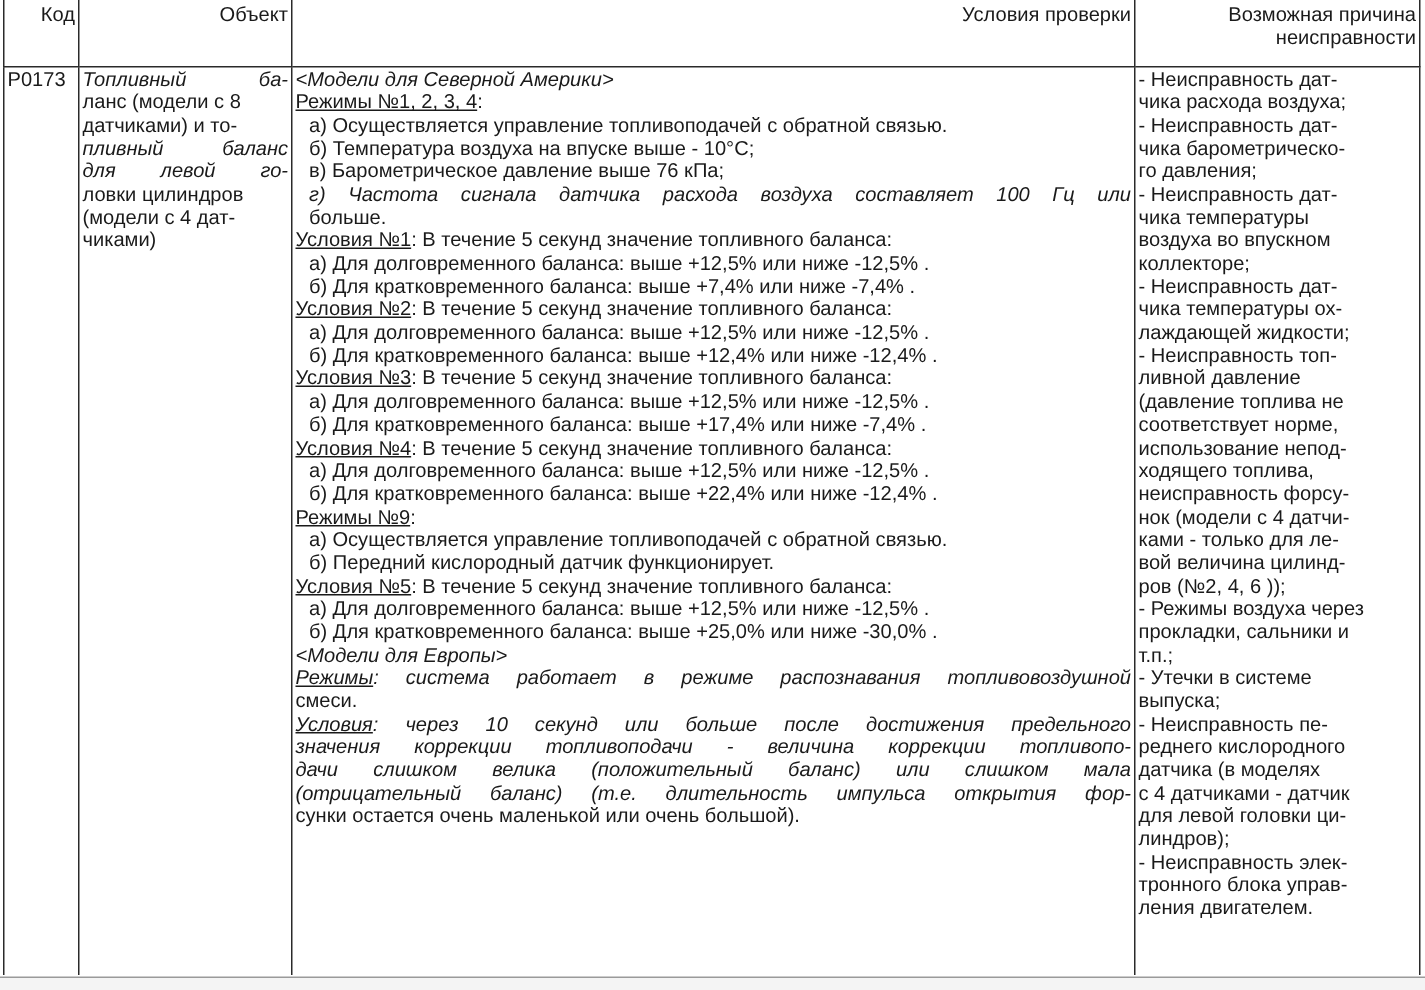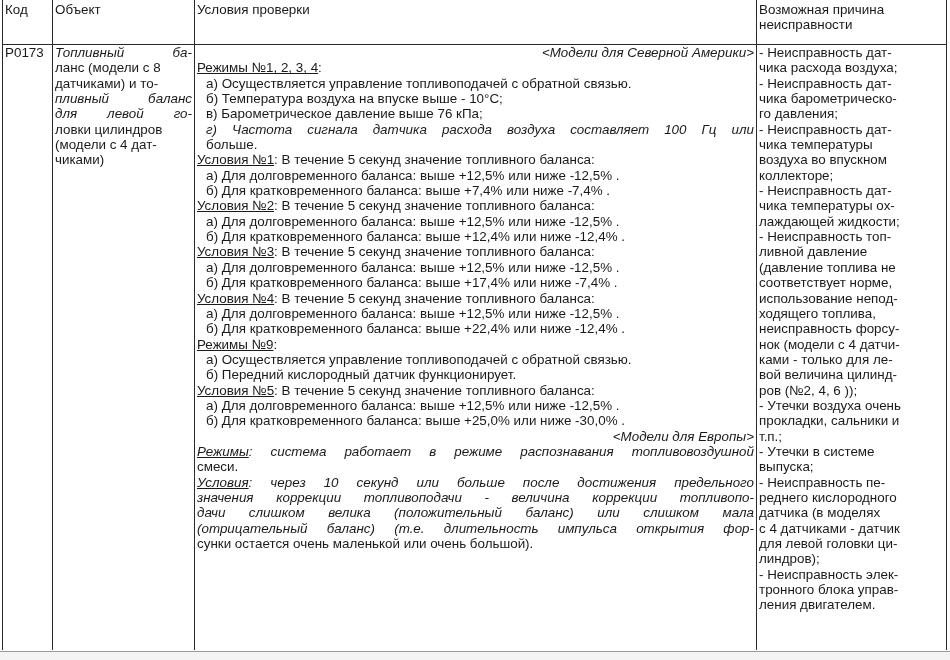--- a/index.html
+++ b/index.html
@@ -2,33 +2,33 @@
 <html><head>
 <meta charset="utf-8">
 <style>
   html, body { margin: 0; padding: 0; background: #ffffff; }
   body { width: 950px; height: 660px; overflow: hidden; position: relative;
          font-family: "Liberation Sans", sans-serif; color: #1a1a1a; }
   .page { position: absolute; left: 0; top: 0; width: 950px; height: 650px; overflow: hidden; }
   table.diag { position: absolute; left: 2px; top: -2px; border-collapse: collapse;
                table-layout: fixed; width: 944px; font-size: 13.4px; line-height: 15.35px; }
   table.diag td, table.diag th { border: 1.5px solid #2a2a2a; vertical-align: top; padding: 0 2px; }
-  table.diag th { font-weight: normal; text-align: left; height: 42px; vertical-align: top; padding-top: 3px; }
+  table.diag th { font-weight: normal; text-align: right; height: 42px; vertical-align: top; padding-top: 3px; }
   col.c-code { width: 50px; }
   col.c-obj { width: 142px; }
   col.c-cond { width: 562px; }
   col.c-cause { width: 190px; }
   td.code { padding-left: 1px; }
   td.obj { text-align: justify; padding-left: 3px; padding-right: 3px; }
   td.cond { padding-left: 3px; padding-right: 3px; }
   td.cause { padding-left: 2px; padding-right: 1px; }
   .line { display: block; white-space: nowrap; }
   .line.just { white-space: normal; text-align: justify; text-align-last: justify; font-style: italic; }
   .line.ind { padding-left: 9px; }
-  .it { font-style: italic; text-align: right; }
+  .it { font-style: italic; }
   .ul { text-decoration: underline; margin-top: 28px; }
   .row-body td { height: 620px; }
   .bottom-rule { position: absolute; left: 0; top: 651px; width: 950px; height: 1px; background: #9a9a9a; }
   .bottom-band { position: absolute; left: 0; top: 652px; width: 950px; height: 8px; background: #f4f4f4; }
 </style>
 </head>
 <body>
 
 <div class="page">
   <table class="diag">
@@ -127,21 +127,21 @@
               <span class="line">ливной давление</span>
               <span class="line">(давление топлива не</span>
               <span class="line">соответствует норме,</span>
               <span class="line">использование непод-</span>
               <span class="line">ходящего топлива,</span>
               <span class="line">неисправность форсу-</span>
               <span class="line">нок (модели с 4 датчи-</span>
               <span class="line">ками - только для ле-</span>
               <span class="line">вой величина цилинд-</span>
               <span class="line">ров (№2, 4, 6 ));</span>
-              <span class="line">- Утечки воздуха очень</span>
+              <span class="line">- Режимы воздуха через</span>
               <span class="line">прокладки, сальники и</span>
               <span class="line">т.п.;</span>
               <span class="line">- Утечки в системе</span>
               <span class="line">выпуска;</span>
               <span class="line">- Неисправность пе-</span>
               <span class="line">реднего кислородного</span>
               <span class="line">датчика (в моделях</span>
               <span class="line">с 4 датчиками - датчик</span>
               <span class="line">для левой головки ци-</span>
               <span class="line">линдров);</span>

